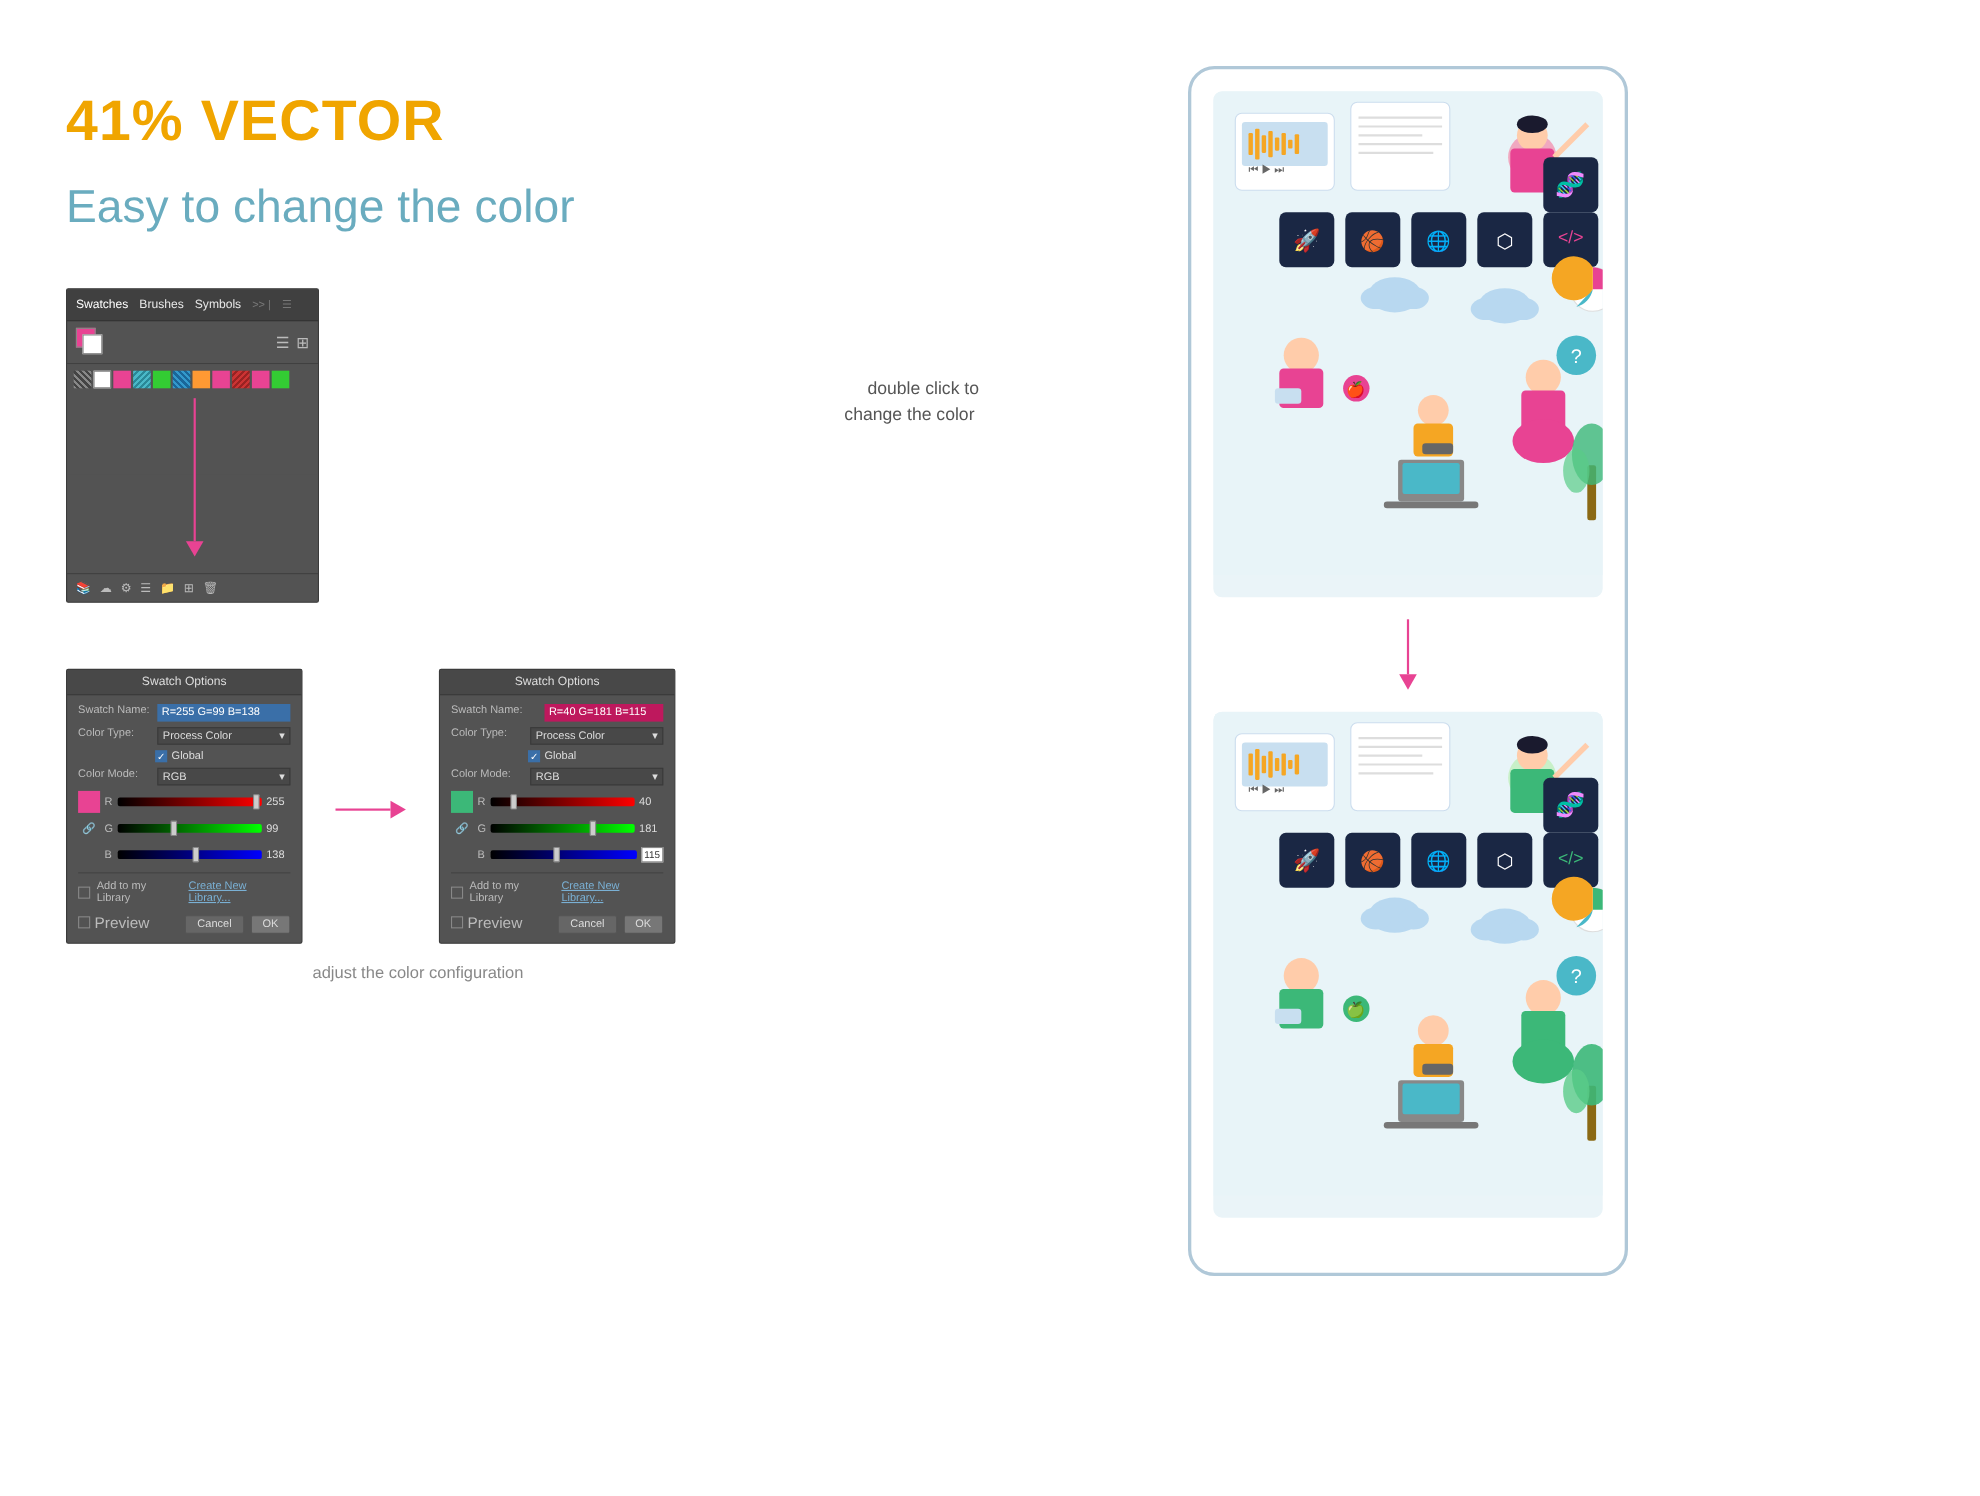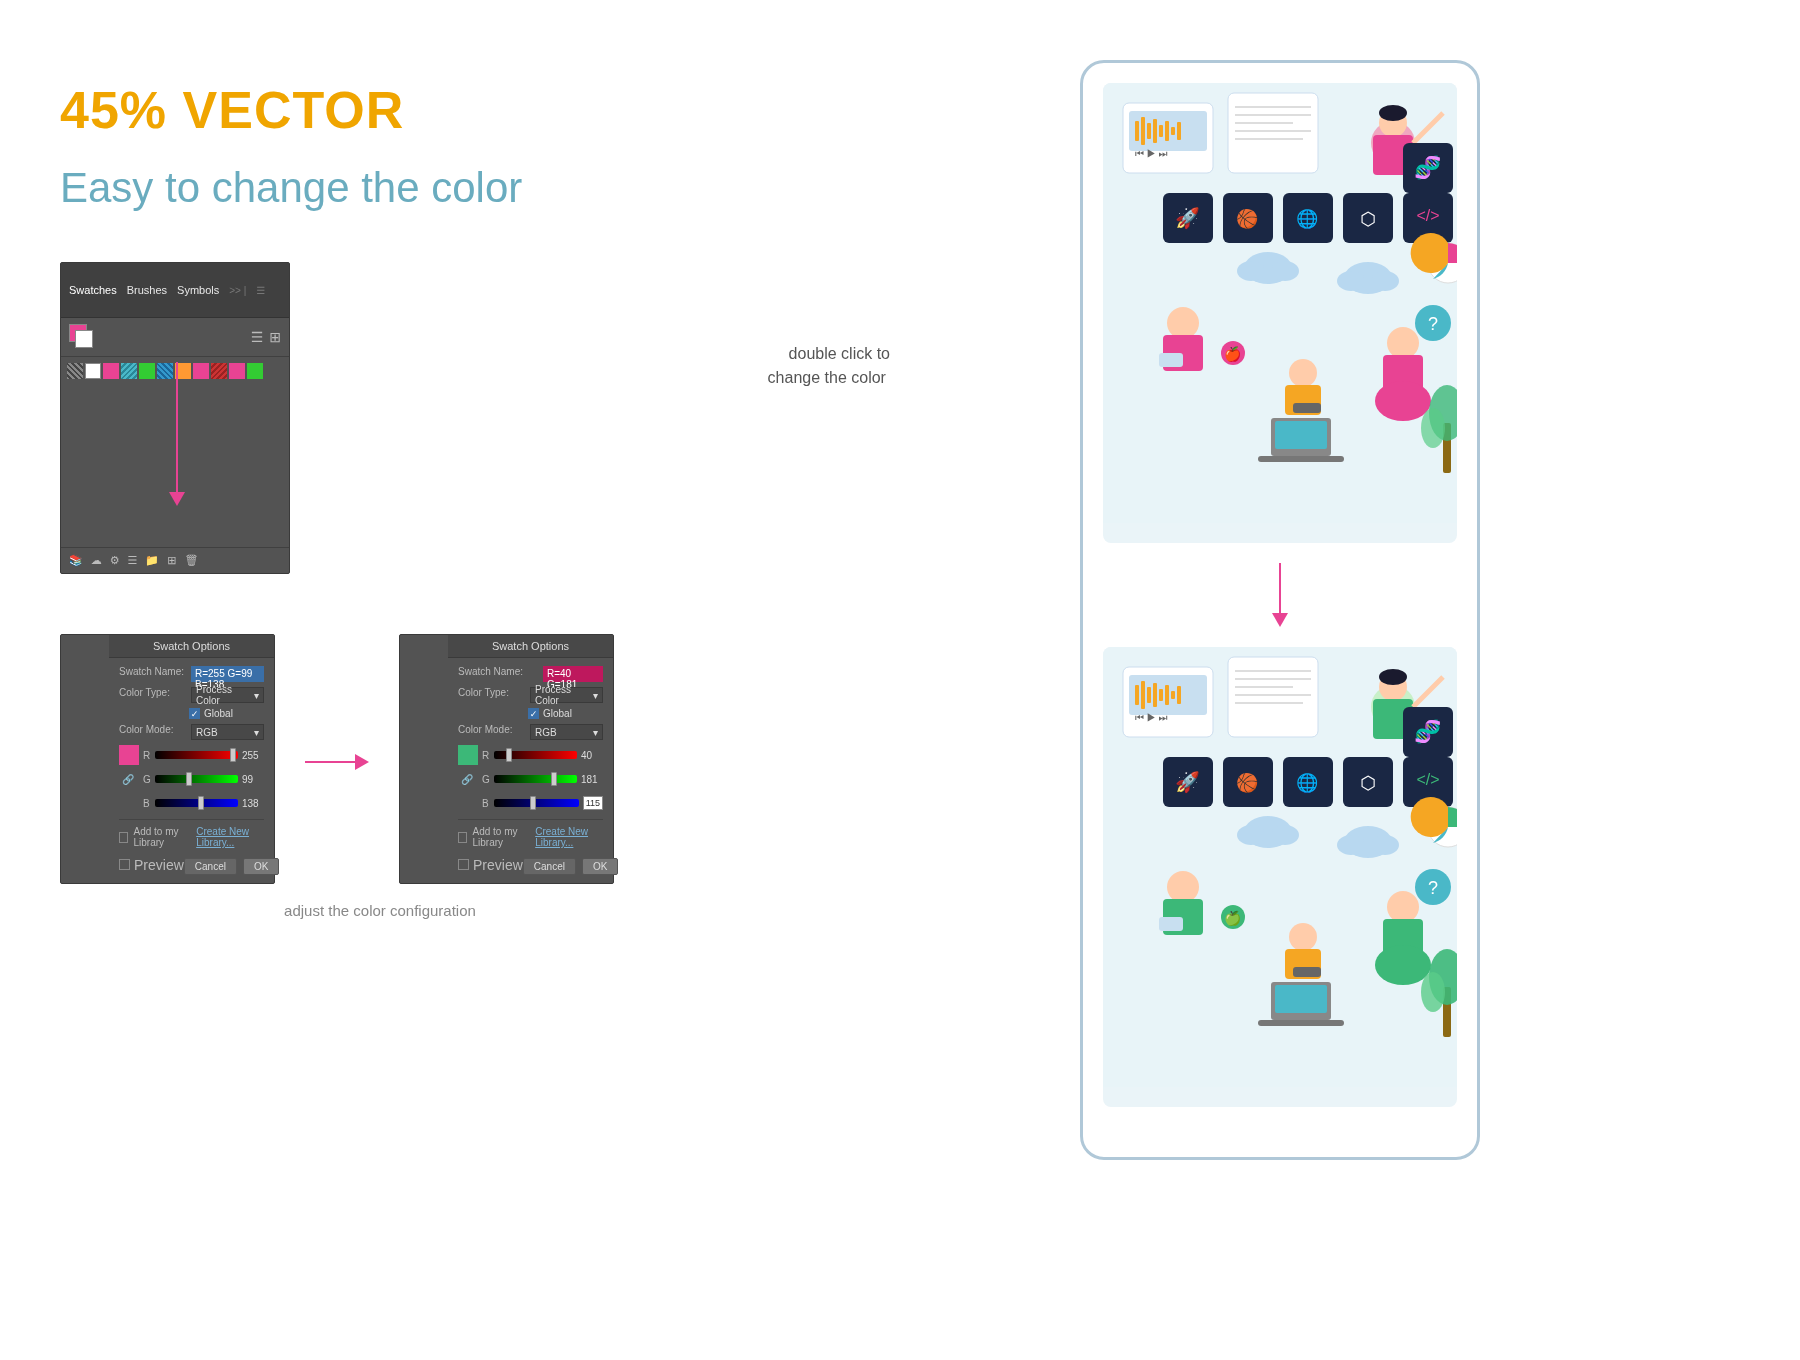--- a/index.html
+++ b/index.html
@@ -47,21 +47,21 @@
       background: #535353;
       border: 1px solid #3a3a3a;
       border-radius: 2px;
       font-size: 11px;
       color: #ccc;
     }
     .swatches-tabs {
       display: flex;
       align-items: center;
       background: #404040;
-      padding: 21px 8px;
+      padding: 8px 8px;
       border-bottom: 1px solid #333;
       gap: 10px;
     }
     .swatches-tab {
       font-size: 11px;
       color: #e8e8e8;
       cursor: pointer;
     }
     .swatches-tab.active {
       color: #fff;
@@ -146,21 +146,20 @@
       border-left: 14px solid #e84393;
     }
 
     .swatch-options-dialog {
       width: 215px;
       background: #535353;
       border: 1px solid #3a3a3a;
       border-radius: 2px;
       font-size: 10px;
       color: #ddd;
-      padding-left: 48px;
     }
     .dialog-title {
       text-align: center;
       background: #484848;
       padding: 5px;
       font-size: 11px;
       color: #ddd;
       border-bottom: 1px solid #3a3a3a;
     }
     .dialog-body {
@@ -346,21 +345,21 @@
       border-left: 8px solid transparent;
       border-right: 8px solid transparent;
       border-top: 14px solid #e84393;
     }
   </style>
 </head>
 <body>
 
 <div class="left-panel">
 
-  <div class="vector-title">45% VECTOR</div>
+  <div class="vector-title">41% VECTOR</div>
   <div class="subtitle">Easy to change the color</div>
 
   <div class="swatches-container">
     <div class="swatches-panel">
       <div class="swatches-tabs">
         <span class="swatches-tab active">Swatches</span>
         <span class="swatches-tab">Brushes</span>
         <span class="swatches-tab">Symbols</span>
         <span class="swatches-tab-sep">&gt;&gt; |</span>
         <span class="swatches-tab-sep">☰</span>

